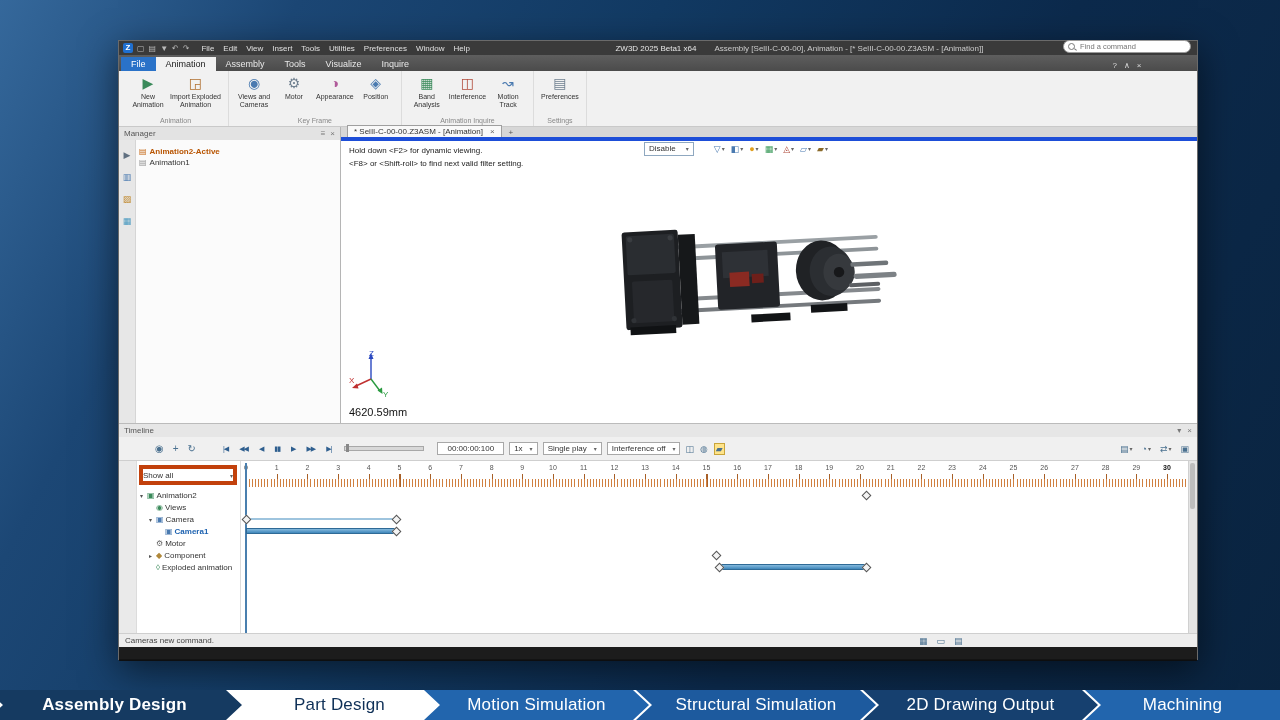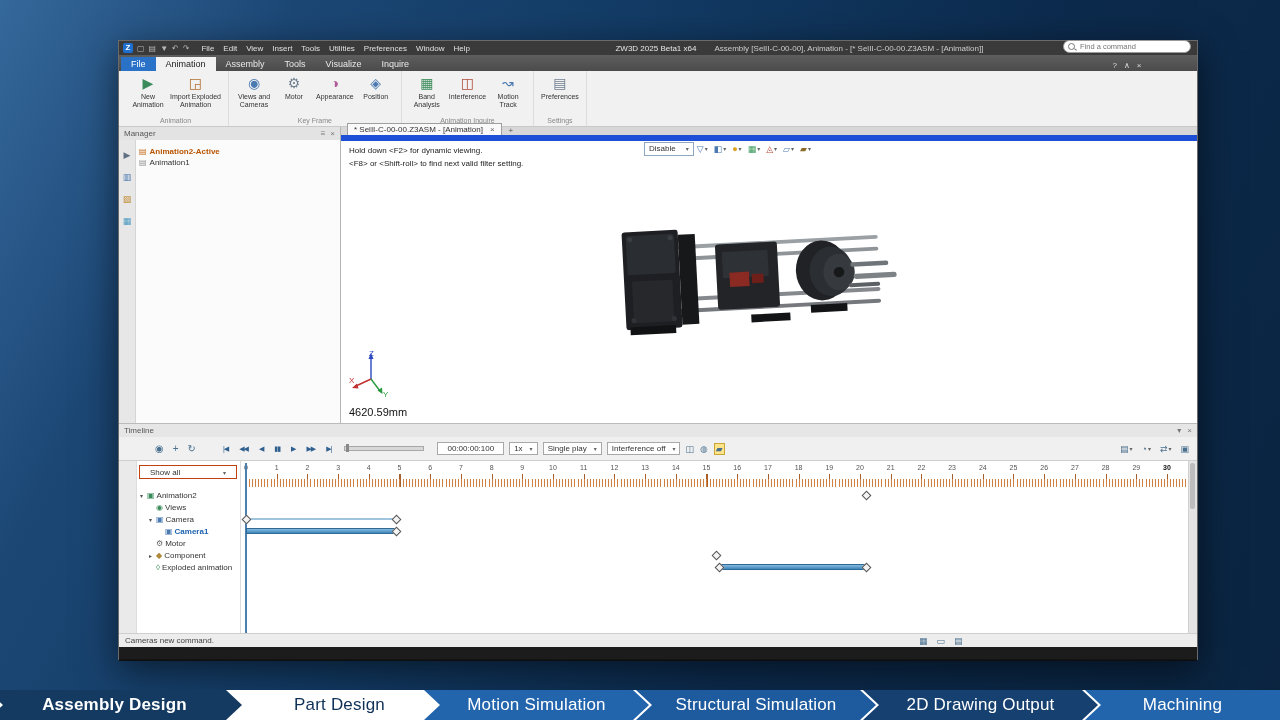--- a/index.html
+++ b/index.html
@@ -61,29 +61,29 @@
   .mgr-strip{position:absolute;left:0;top:13px;bottom:0;width:17px;background:#e7e7e7;border-right:1px solid #d5d5d5;
              display:flex;flex-direction:column;align-items:center;gap:12px;padding-top:10px;box-sizing:border-box;}
   .ms-ic{font-size:9px;cursor:default;}
   .mgr-tree{position:absolute;left:17px;top:13px;right:0;bottom:0;background:#fbfbfb;padding:6px 3px;box-sizing:border-box;}
   .mtree-item{font-size:8px;display:flex;align-items:center;gap:3px;height:11px;color:#333;cursor:default;}
   .mt-ic{color:#8a8a8a;font-size:8px;}
   .mtree-item.active .mt-ic{color:#c05a00;}
   .mtree-item.active .lbl{color:#b85400;font-weight:bold;}
 
   .workspace{flex:1;display:flex;flex-direction:column;min-width:0;}
-  .doctabs{height:14px;background:#d7d7d7;border-bottom:6px solid #1d4ed8;display:flex;align-items:flex-end;
+  .doctabs{height:14px;background:#d7d7d7;border-bottom:4px solid #1d4ed8;display:flex;align-items:flex-end;
            padding-left:6px;font-size:8px;box-sizing:border-box;}
   .dtab{background:#f9f9f9;border:1px solid #9f9f9f;border-bottom:none;padding:1px 6px;display:flex;gap:7px;
         color:#333;align-items:center;cursor:default;}
   .dtab-close{color:#666;}
   .dtab-add{margin-left:7px;color:#555;cursor:default;}
   .viewport{flex:1;background:#ffffff;position:relative;overflow:hidden;}
   .hints{position:absolute;left:8px;top:3px;font-size:8px;color:#222;line-height:1.65;}
-  .vtool{position:absolute;left:303px;top:1px;display:flex;align-items:center;gap:3px;height:13px;}
+  .vtool{position:absolute;left:303px;top:1px;display:flex;align-items:center;gap:20px;height:13px;}
   .vt-select{border:1px solid #8fa8c0;background:#fff;font-size:8px;color:#333;padding:0 4px;height:12px;
              display:flex;align-items:center;gap:10px;cursor:default;}
   .vt-icon{display:flex;align-items:center;gap:1px;font-size:9px;cursor:default;}
   .vt-caret{font-size:6px;color:#666;}
   .dim-label{position:absolute;left:8px;bottom:5px;font-size:11px;color:#111;}
   .triad{position:absolute;left:8px;bottom:26px;}
   .model-svg{position:absolute;left:278px;top:70px;}
 
   
   .timeline{position:absolute;left:0;top:382px;right:0;height:210px;background:#ececec;border-top:1px solid #bbb;box-sizing:border-box;}
@@ -101,22 +101,22 @@
   .tl-time{border:1px solid #a8a8a8;background:#fff;font-size:8px;color:#333;padding:1px 9px;cursor:default;}
   .tl-select{border:1px solid #a8a8a8;background:#fff;font-size:8px;color:#333;padding:1px 4px;display:flex;
              align-items:center;gap:7px;cursor:default;}
   .tl-mid-icons{display:flex;gap:6px;font-size:9px;color:#4a708f;align-items:center;}
   .tl-right-icons{margin-left:auto;display:flex;gap:9px;font-size:9px;color:#4a708f;align-items:center;}
   .tl-icgrp{display:flex;align-items:center;gap:1px;cursor:default;}
 
   .tl-body{position:absolute;left:0;top:37px;right:0;bottom:0;background:#fff;}
   .tt-gutter{position:absolute;left:0;top:0;bottom:0;width:17px;background:#eaeaea;border-right:1px solid #dcdcdc;}
   .track-tree{position:absolute;left:17px;top:0;width:105px;bottom:0;border-right:1px solid #dcdcdc;box-sizing:border-box;}
-  .show-all{margin:4px 3px 0;border:1px solid #c2410c;background:#fff;font-size:8px;color:#333;height:12px;
-            display:flex;align-items:center;justify-content:space-between;padding:0 10px;cursor:default;}
+  .show-all{margin:4px 3px 0;border:4px solid #c2410c;background:#fff;font-size:8px;color:#333;height:12px;
+            display:flex;align-items:center;justify-content:space-between;padding:0 0;cursor:default;}
   .tt-items{position:absolute;left:0;right:0;top:28px;}
   .tt-item{height:12px;display:flex;align-items:center;gap:2px;font-size:8px;color:#333;cursor:default;}
   .tt-exp{width:7px;font-size:6px;color:#555;text-align:center;}
   .tt-ic{font-size:8px;}
   .tt-item.selected .lbl{color:#1d62b0;font-weight:bold;}
 
   .track-area{position:absolute;left:122px;right:8px;top:0;bottom:0;overflow:hidden;}
   .ruler-nums{position:absolute;left:0;right:0;top:3px;height:9px;}
   .ruler-nums span{position:absolute;transform:translateX(-50%);font-size:7px;color:#555;}
   .ruler-nums span.bold{font-weight:bold;color:#111;}

